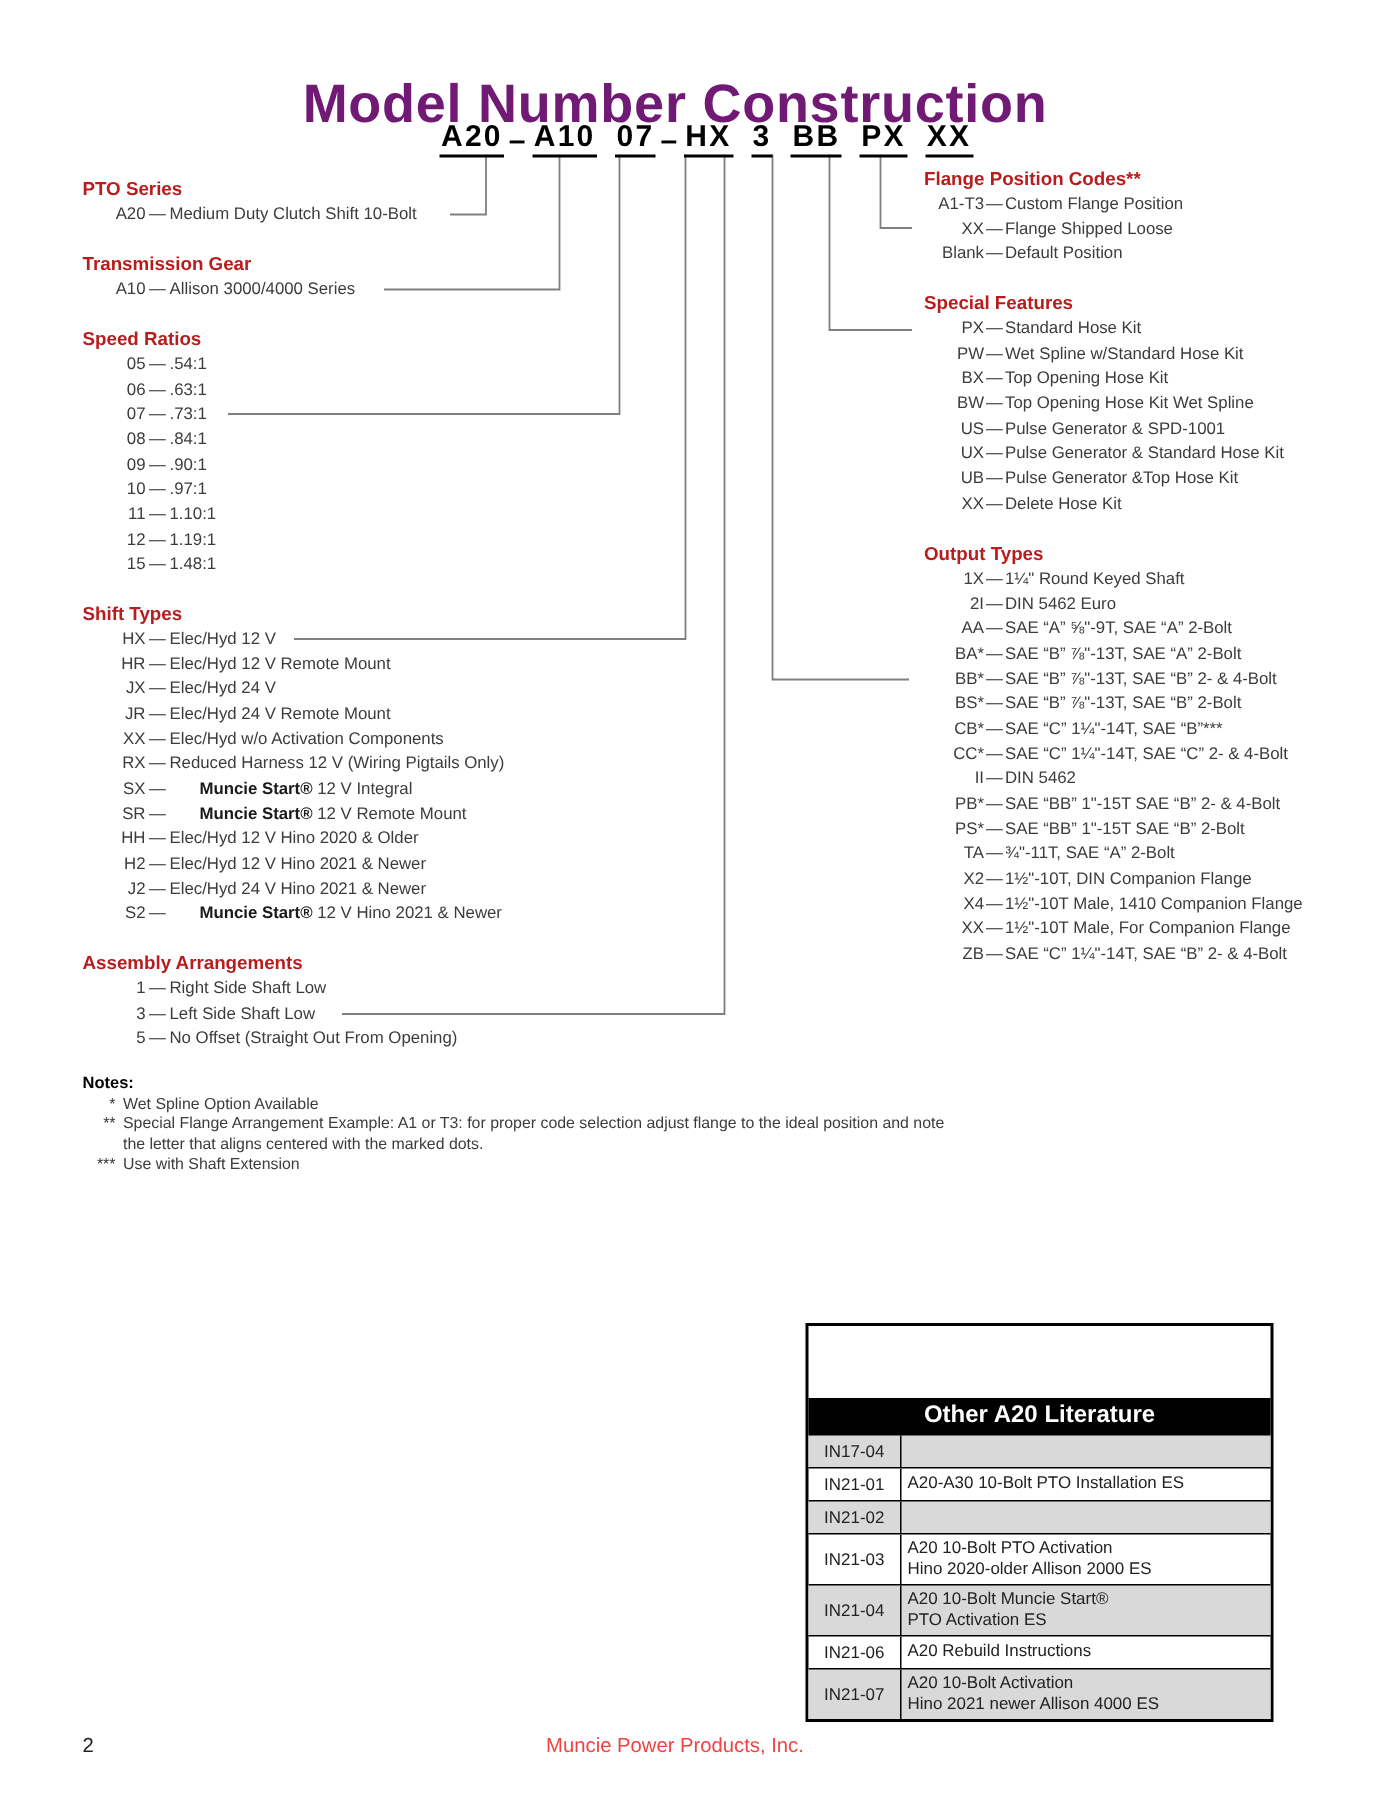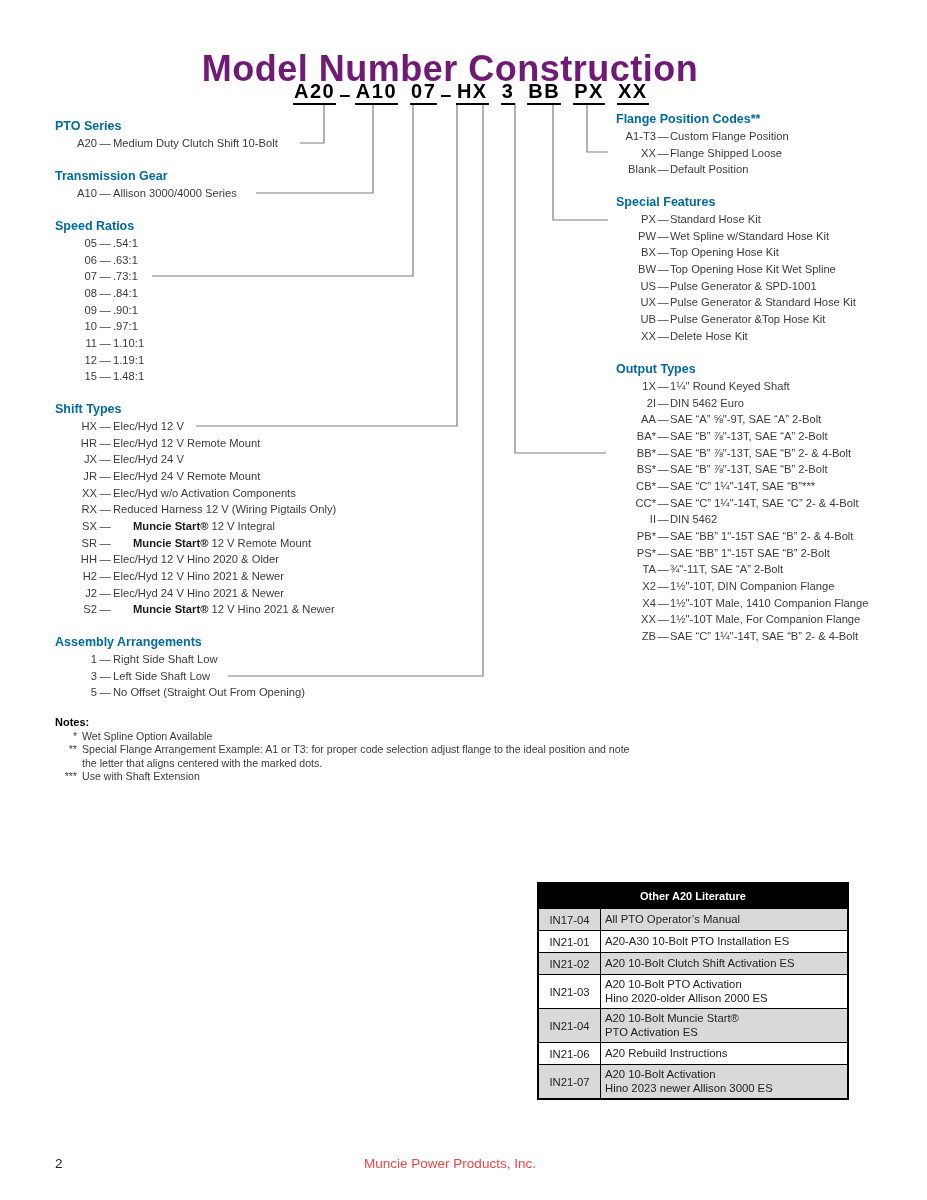--- a/index.html
+++ b/index.html
@@ -7,38 +7,38 @@
         font-family:"Liberation Sans","DejaVu Sans",sans-serif;color:#000;}
   svg.connectors{position:absolute;left:0;top:0;pointer-events:none;}
   .title{position:absolute;top:48px;left:0;width:900px;text-align:center;
          font-size:36px;font-weight:bold;letter-spacing:.5px;color:#701a75;}
   .model{position:absolute;left:293px;top:80px;display:flex;align-items:flex-end;
          font-weight:bold;font-size:20px;letter-spacing:1.5px;color:#000;}
   .mseg{margin-right:3px;line-height:22px;}
   .mseg.u{border-bottom:2px solid #000;padding:0 1px 1px 1px;}
   .mseg.gap{margin-right:12px;}
   .sec{position:absolute;left:55px;}
-  .sec h3{font-size:12.5px;line-height:17px;margin:0;font-weight:bold;color:#0369a1;white-space:nowrap;}
+  .sec h3{font-size:12.5px;line-height:17px;margin:0;font-weight:bold;color:#b91c1c;white-space:nowrap;}
   .item{display:grid;grid-template-columns:42px 16px 1fr;line-height:16.65px;
         font-size:11.2px;color:#3c3c3c;white-space:nowrap;}
   .item .code{text-align:right;}
   .item .dash{text-align:center;}
   .item b.bp{color:#1a1a1a;padding-left:20px;}
   b.bp:empty{display:none;}
   .rsec{left:595px;margin-left:21px;}
   .rsec .item{grid-template-columns:40px 14px 1fr;}
   .notes{position:absolute;left:55px;top:715px;width:600px;}
   .notes h3{font-size:11px;line-height:14px;margin:0 0 1px 0;font-weight:bold;color:#000;}
   .note-item{display:grid;grid-template-columns:22px 550px;column-gap:5px;
              font-size:10.6px;line-height:13.4px;color:#3c3c3c;}
   .note-item .mark{text-align:right;}
   .lit{position:absolute;left:537px;top:882px;width:308px;border:2px solid #000;
        font-size:11.3px;color:#222;background:#fff;}
-  .lit-header{background:#000;color:#fff;font-weight:bold;font-size:11px;
-              text-align:center;line-height:24px;height:24px;}
+  .lit-header{background:#000;color:#fff;font-weight:bold;font-size:16px;
+              text-align:center;line-height:24px;height:24px;margin-top:48px;}
   .lit-rows>div.lit-row{display:grid;grid-template-columns:62px 1fr;border-top:1.5px solid #000;
            min-height:21px;align-items:stretch;}
   .lit-rows>div.lit-row:nth-of-type(odd){background:#d9d9d9;}
   .lit-code{border-right:1.5px solid #000;display:flex;align-items:center;justify-content:center;}
   .lit-desc{padding:3px 4px;line-height:13.5px;display:flex;flex-direction:column;justify-content:center;}
   .lit-desc div:empty{display:none;}
   .footer-page{position:absolute;left:55px;top:1156px;font-size:13.5px;color:#222;}
   .footer-company{position:absolute;left:0;top:1156px;width:900px;text-align:center;
                   font-size:13.5px;color:#ef4444;}
 </style>
@@ -461,40 +461,32 @@
         </div>
       </div>
   </div>
 
   <div class="lit">
     <div class="lit-header">Other A20 Literature</div>
     <div class="lit-rows">
 
         <div class="lit-row">
           <div class="lit-code">IN17-04</div>
-          <div class="lit-desc">
-            <div>All PTO Operator’s Manual</div>
-
-          </div>
         </div>
 
         <div class="lit-row">
           <div class="lit-code">IN21-01</div>
           <div class="lit-desc">
             <div>A20-A30 10-Bolt PTO Installation ES</div>
 
           </div>
         </div>
 
         <div class="lit-row">
           <div class="lit-code">IN21-02</div>
-          <div class="lit-desc">
-            <div>A20 10-Bolt Clutch Shift Activation ES</div>
-
-          </div>
         </div>
 
         <div class="lit-row">
           <div class="lit-code">IN21-03</div>
           <div class="lit-desc">
             <div>A20 10-Bolt PTO Activation</div>
             <div>Hino 2020-older Allison 2000 ES</div>
           </div>
         </div>
 
@@ -511,21 +503,21 @@
           <div class="lit-desc">
             <div>A20 Rebuild Instructions</div>
 
           </div>
         </div>
 
         <div class="lit-row">
           <div class="lit-code">IN21-07</div>
           <div class="lit-desc">
             <div>A20 10-Bolt Activation</div>
-            <div>Hino 2023 newer Allison 3000 ES</div>
+            <div>Hino 2021 newer Allison 4000 ES</div>
           </div>
         </div>
 
       </div>
   </div>
 
   <div class="footer-page">2</div>
   <div class="footer-company">Muncie Power Products, Inc.</div>
 
 </div>

